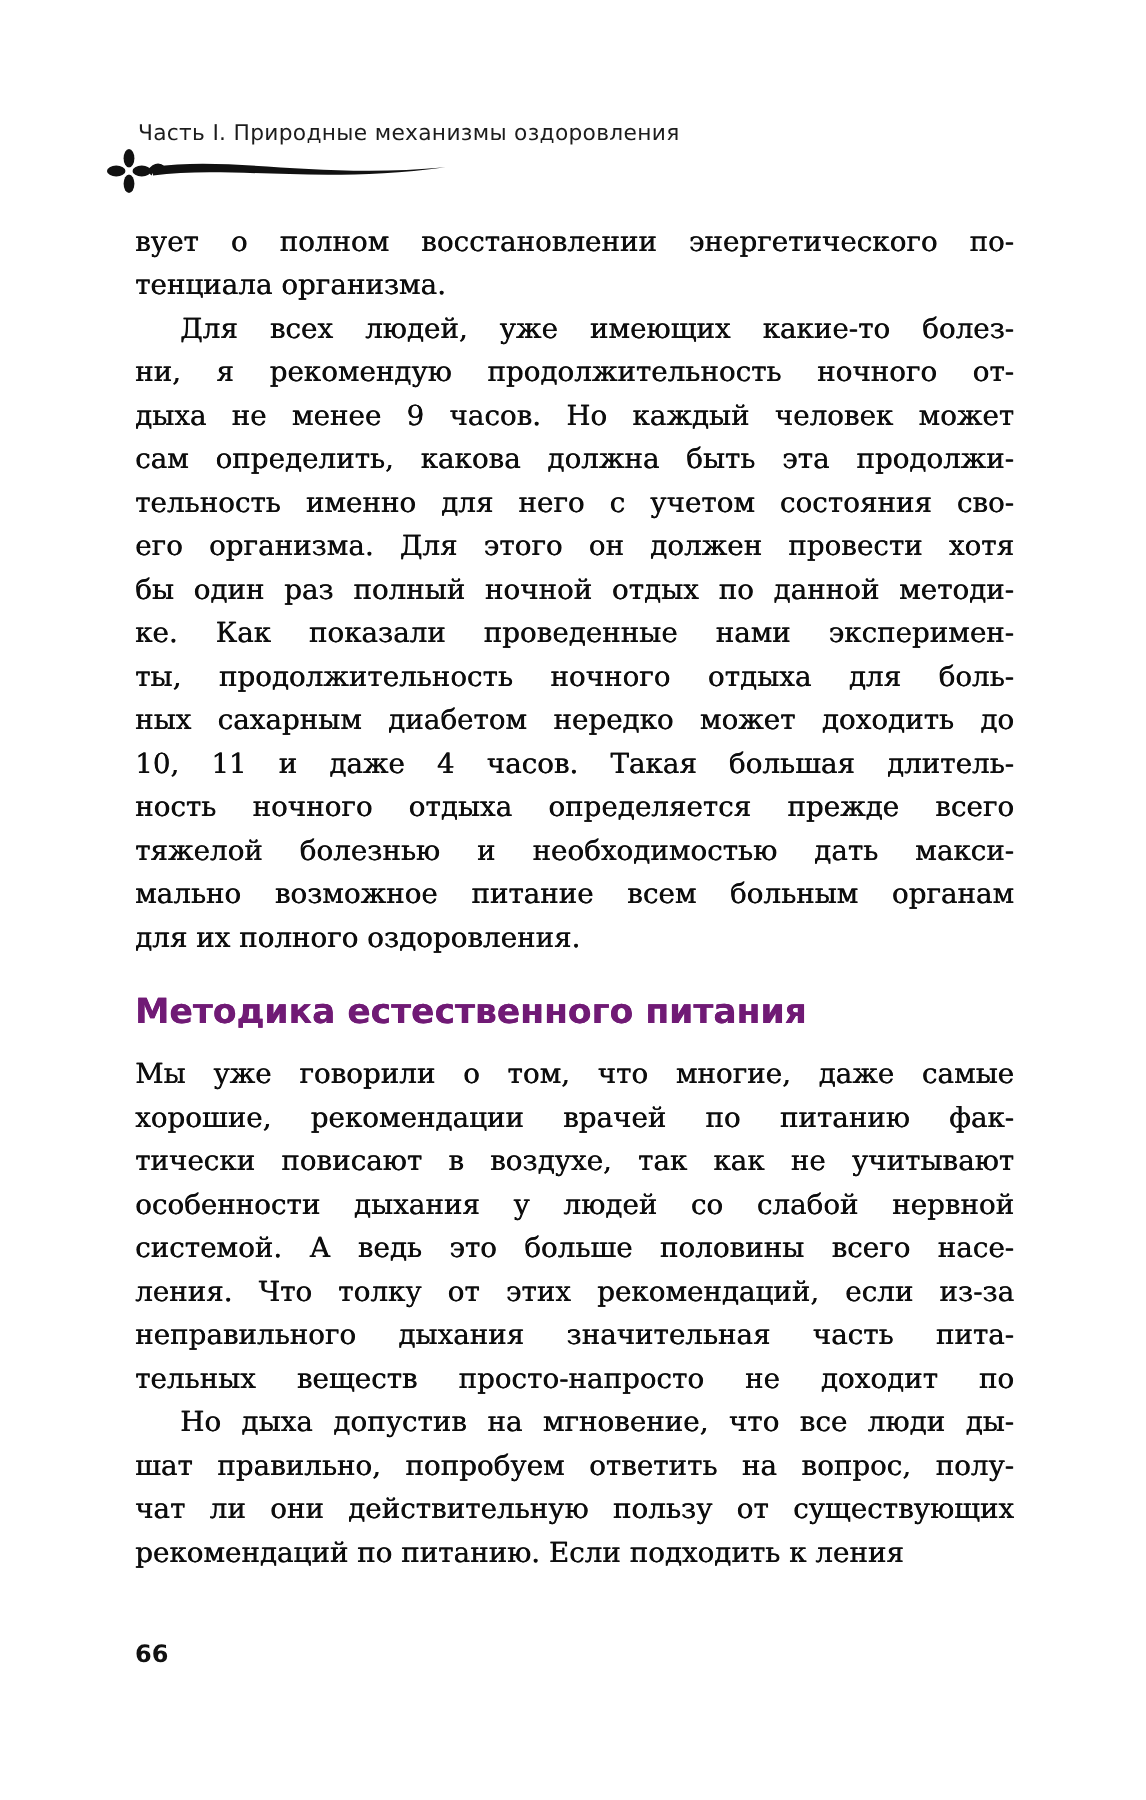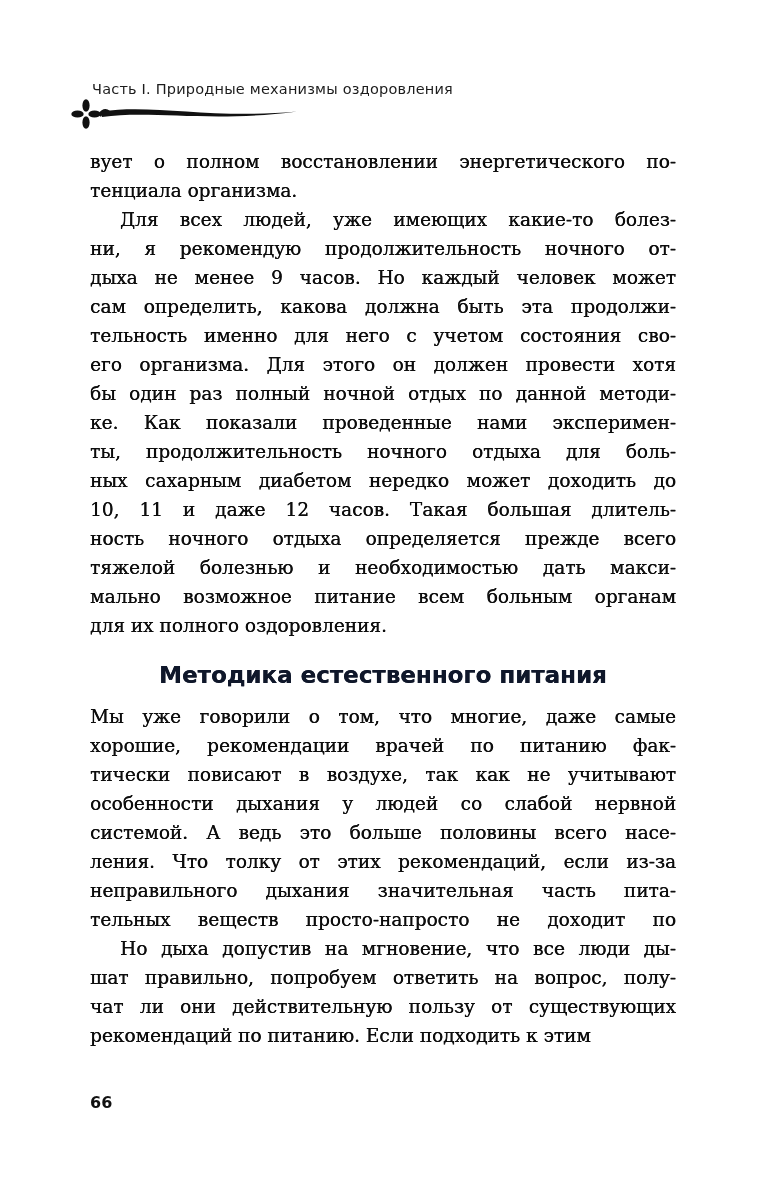--- a/index.html
+++ b/index.html
@@ -50,24 +50,23 @@
   .jline.last {
     text-align: center;
     text-align-last: left;
   }
   .para.indent .jline:first-child { text-indent: 30px; }
   .section-heading {
     font-family: "DejaVu Sans", "Liberation Sans", sans-serif;
     font-weight: bold;
     font-size: 23px;
     line-height: 30px;
-    color: #0f172a;
+    color: #701a75;
     margin: 20px 0 12px 0;
     text-shadow: 0.2px 0 0 currentColor;
-    text-align: center;
   }
   .page-number {
     position: absolute;
     left: 90px; top: 1093px;
     font-family: "DejaVu Sans", "Liberation Sans", sans-serif;
     font-weight: bold;
     font-size: 16px;
     color: #111;
   }
 </style>
@@ -100,40 +99,40 @@
         <div class="jline">Для всех людей, уже имеющих какие-то болез-</div>
         <div class="jline">ни, я рекомендую продолжительность ночного от-</div>
         <div class="jline">дыха не менее 9 часов. Но каждый человек может</div>
         <div class="jline">сам определить, какова должна быть эта продолжи-</div>
         <div class="jline">тельность именно для него с учетом состояния сво-</div>
         <div class="jline">его организма. Для этого он должен провести хотя</div>
         <div class="jline">бы один раз полный ночной отдых по данной методи-</div>
         <div class="jline">ке. Как показали проведенные нами эксперимен-</div>
         <div class="jline">ты, продолжительность ночного отдыха для боль-</div>
         <div class="jline">ных сахарным диабетом нередко может доходить до</div>
-        <div class="jline">10, 11 и даже 12 часов. Такая большая длитель-</div>
+        <div class="jline">10, 11 и даже 4 часов. Такая большая длитель-</div>
         <div class="jline">ность ночного отдыха определяется прежде всего</div>
         <div class="jline">тяжелой болезнью и необходимостью дать макси-</div>
         <div class="jline">мально возможное питание всем больным органам</div>
         <div class="jline last">для их полного оздоровления.</div>
       </div>
       <h2 class="section-heading">Методика естественного питания</h2>
       <div class="para">
         <div class="jline">Мы уже говорили о том, что многие, даже самые</div>
         <div class="jline">хорошие, рекомендации врачей по питанию фак-</div>
         <div class="jline">тически повисают в воздухе, так как не учитывают</div>
         <div class="jline">особенности дыхания у людей со слабой нервной</div>
         <div class="jline">системой. А ведь это больше половины всего насе-</div>
         <div class="jline">ления. Что толку от этих рекомендаций, если из-за</div>
         <div class="jline">неправильного дыхания значительная часть пита-</div>
         <div class="jline">тельных веществ просто-напросто не доходит по</div>
       </div>
       <div class="para indent">
         <div class="jline">Но дыха допустив на мгновение, что все люди ды-</div>
         <div class="jline">шат правильно, попробуем ответить на вопрос, полу-</div>
         <div class="jline">чат ли они действительную пользу от существующих</div>
-        <div class="jline last">рекомендаций по питанию. Если подходить к этим</div>
+        <div class="jline last">рекомендаций по питанию. Если подходить к ления</div>
       </div>
     </div>
 
   <div class="page-number">66</div>
 
 </div>
 
 </body></html>

